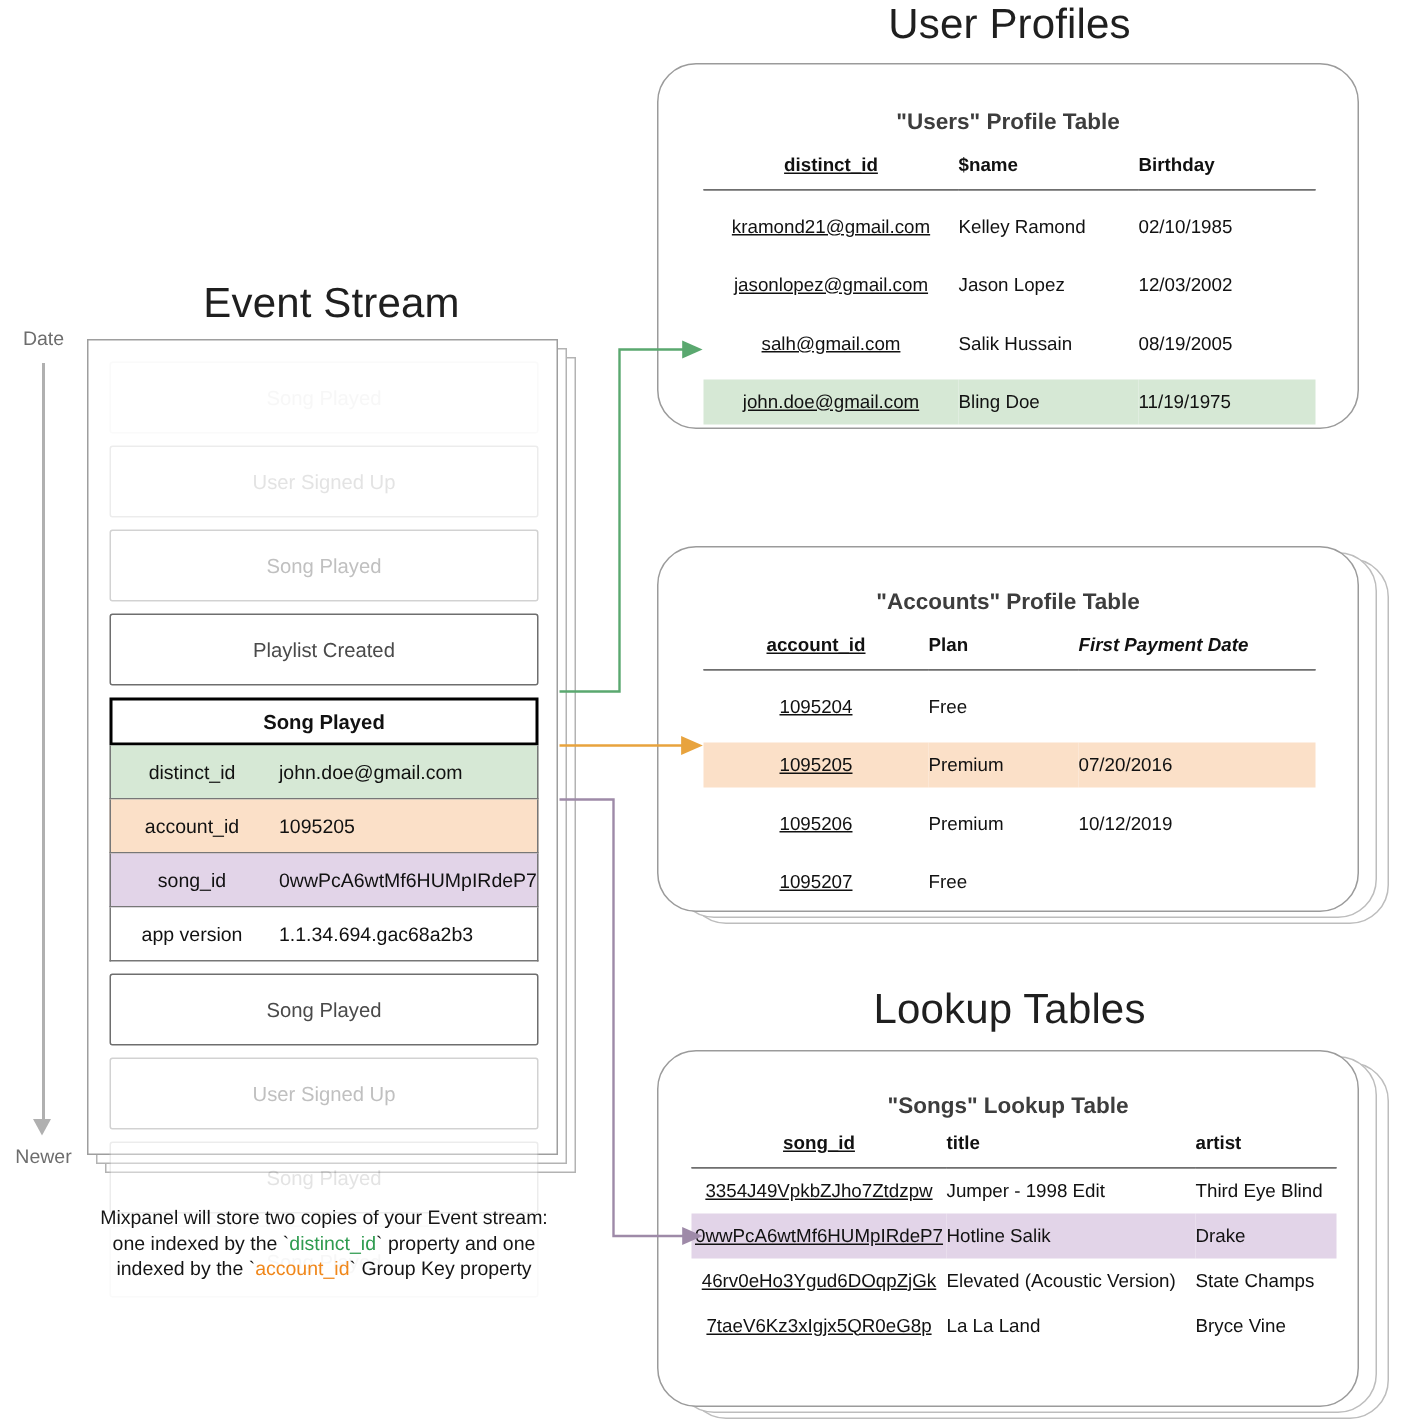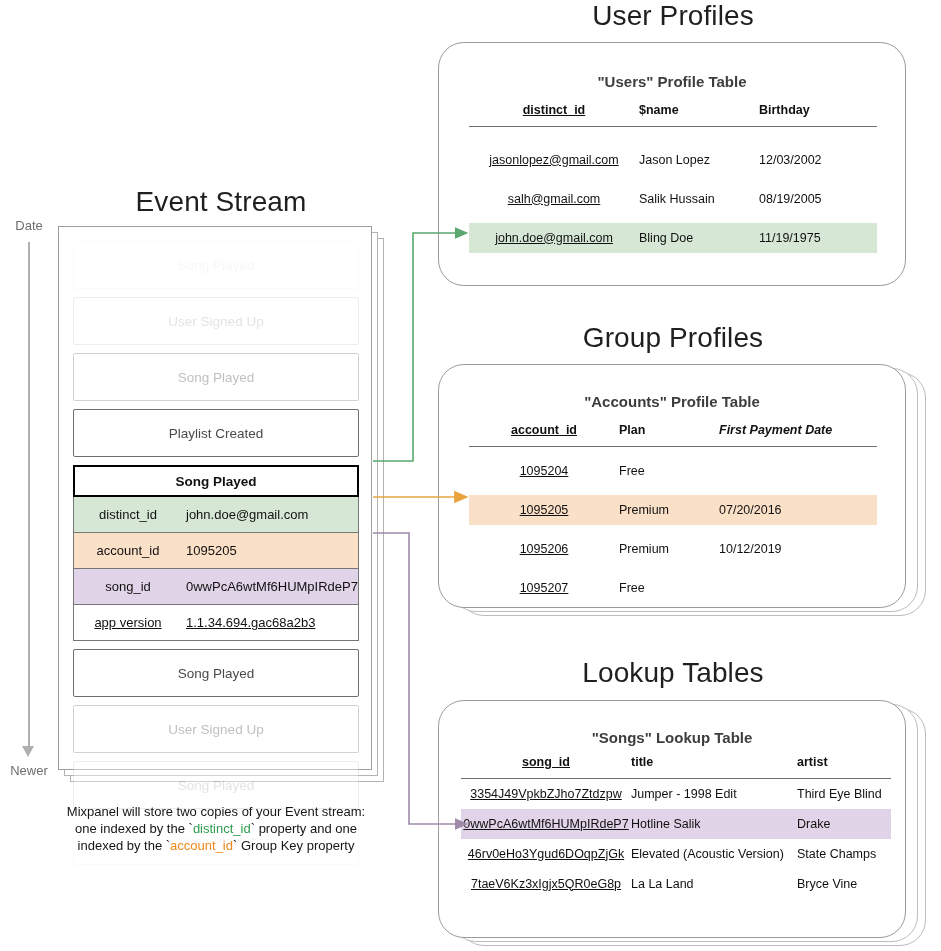--- a/index.html
+++ b/index.html
@@ -61,21 +61,21 @@
   .ev-prop {
     height: 36px; border: 1px solid #777; border-top: none;
     display: flex; align-items: center;
     font-size: 13px; color: #111;
   }
   .ev-prop .k { width: 108px; text-align: center; }
   .ev-prop .v { flex: 1; padding-left: 4px; }
   .p-green  { background: #d6e8d5; }
   .p-orange { background: #fbe0c8; }
   .p-purple { background: #e2d4e8; }
-  .p-plain  { background: #ffffff; text-decoration: underline; }
+  .p-plain  { background: #ffffff; }
 
   
   #timeline { position: absolute; left: 0px; top: 218px; width: 58px; height: 565px; }
   #tl-older, #tl-newer {
     position: absolute; left: 0; width: 58px; text-align: center;
     font-size: 13px; color: #6d6d6d;
   }
   #tl-older { top: 0px; }
   #tl-newer { top: 545px; }
   #tl-line {
@@ -141,21 +141,20 @@
 </style>
 </head>
 <body>
 
 <div id="root">
 
   <div class="section-title" style="left:58px; top:186px; width:326px;">Event Stream</div>
 
   <div class="section-title" style="left:438px; top:0px; width:470px;">User Profiles</div>
 
-  <div class="section-title" style="left:438px; top:322px; width:470px;">Group Profiles</div>
 
   <div class="section-title" style="left:438px; top:657px; width:470px;">Lookup Tables</div>
 
   <div id="timeline">
     <div id="tl-older">Date</div>
     <div id="tl-line"></div>
     <div id="tl-arrow"></div>
     <div id="tl-newer">Newer</div>
   </div>
 
@@ -216,20 +215,25 @@
             <th class="lft" style="width:120px;"><span>$name</span></th>
             <th class="lft" style="width:118px;"><span>Birthday</span></th>
           </tr>
         </thead>
         <tbody>
           <tr class="spacer">
               <td></td>
               <td></td>
               <td></td>
             </tr>
+          <tr>
+            <td class="ctr"><span class="u">kramond21@gmail.com</span></td>
+            <td class="lft">Kelley Ramond</td>
+            <td class="lft">02/10/1985</td>
+          </tr>
           <tr class="spacer">
               <td></td>
               <td></td>
               <td></td>
             </tr>
           <tr>
             <td class="ctr"><span class="u">jasonlopez@gmail.com</span></td>
             <td class="lft">Jason Lopez</td>
             <td class="lft">12/03/2002</td>
           </tr>

